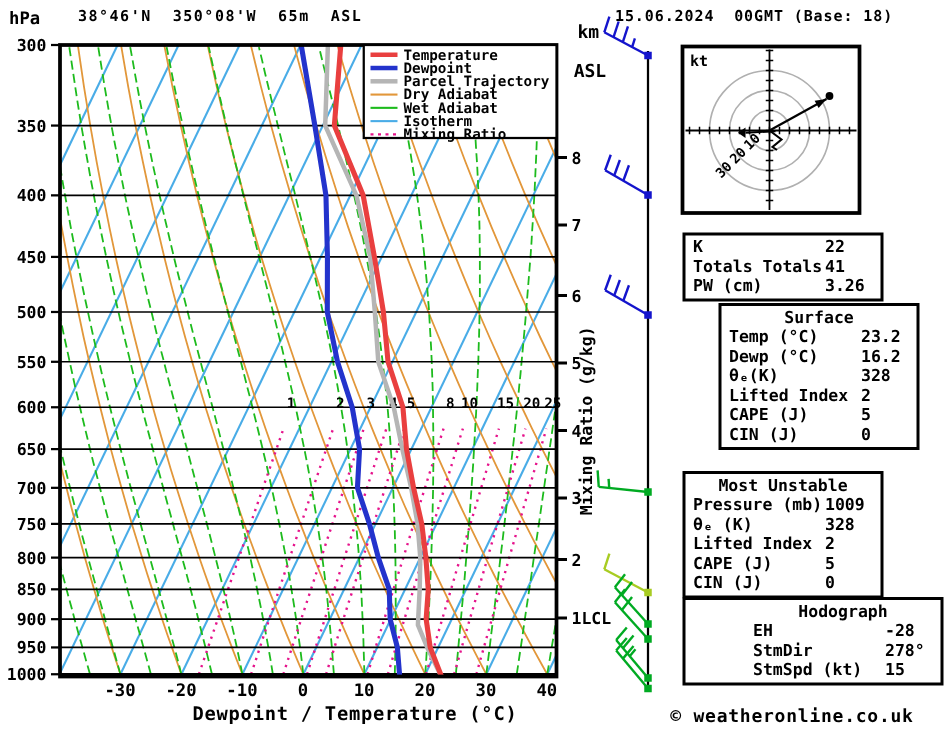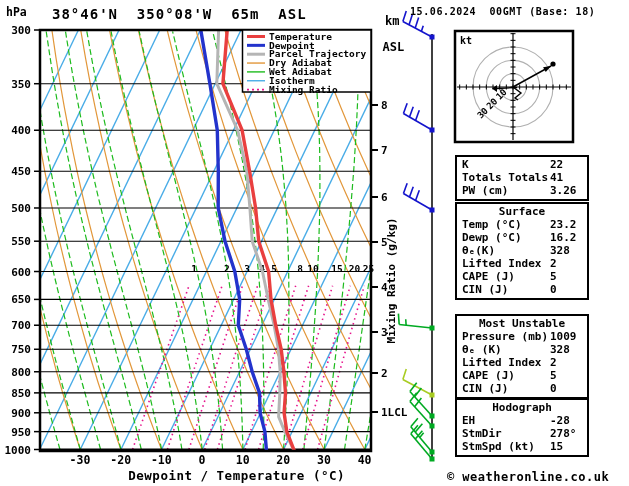--- a/index.html
+++ b/index.html
@@ -3,33 +3,33 @@
 <meta charset="utf-8">
 <style>
   html,body{margin:0;padding:0;}
   body{width:629px;height:486px;position:relative;background:#fff;
        font-family:"DejaVu Sans Mono","Liberation Mono",monospace;overflow:hidden;}
   .abs{position:absolute;}
   .b{font-weight:bold;white-space:pre;}
   #chart-svg{position:absolute;left:0;top:0;z-index:1;}
   .txt{z-index:2;color:#000;}
   #hpa-label{left:6px;top:5px;font-size:11.5px;}
-  #station-title{left:52px;top:6px;font-size:14px;letter-spacing:1px;}
+  #station-title{left:52px;top:6px;font-size:10px;letter-spacing:1px;}
   #km-asl{left:368px;top:2px;width:34px;text-align:center;font-size:12px;line-height:13px;}
   #datetime{left:410px;top:6px;width:218px;font-size:10px;letter-spacing:0.6px;}
   #xaxis-title{left:105px;top:468px;width:240px;text-align:right;font-size:12.5px;letter-spacing:0.5px;}
   #mixing-label{left:326px;top:274px;width:130px;height:13px;text-align:center;
                 font-size:11px;transform:rotate(-90deg);}
   #copyright{left:430px;top:470px;width:196px;text-align:center;font-size:12px;letter-spacing:0.5px;}
   .panel{position:absolute;left:455px;width:130px;border:2px solid #000;background:#fff;
          font-size:11px;font-weight:bold;z-index:2;padding:1px 0 2px 0;}
   .phdr{text-align:center;line-height:13px;white-space:pre;}
   .prow{position:relative;padding-left:5px;line-height:13px;white-space:pre;}
   .pval{position:absolute;left:93px;top:0;text-align:right;}
-  #panel-0{top:155px;} #panel-1{top:202px;} #panel-2{top:314px;} #panel-3{top:398px;}
+  #panel-0{top:155px;} #panel-1{top:202px;margin-left:24px;} #panel-2{top:314px;} #panel-3{top:398px;padding-left:40px;}
 </style>
 </head>
 <body>
 
 <svg id="chart-svg" width="629" height="486">
     <style>text{font-family:"DejaVu Sans Mono","Liberation Mono",monospace;font-weight:bold;fill:#000;}</style>
     <defs>
       <clipPath id="pc">
         <rect x="40" y="30" width="331" height="422"></rect>
       </clipPath>

